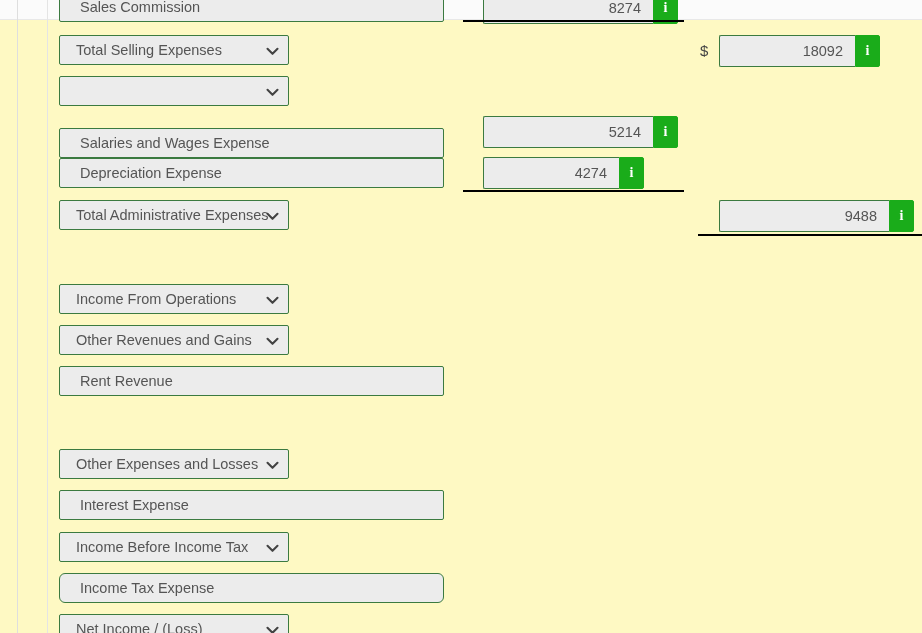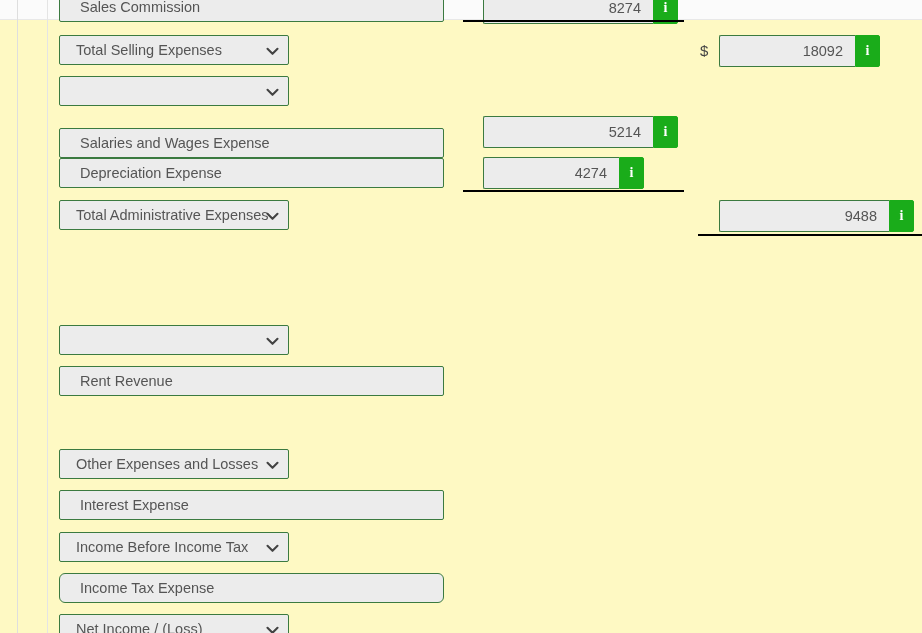--- a/index.html
+++ b/index.html
@@ -207,22 +207,31 @@
           <path d="M1.5 1.8 L6.5 6.8 L11.5 1.8" fill="none" stroke="#444" stroke-width="2.1" stroke-linecap="round" stroke-linejoin="round"></path>
         </svg>
     </span>
   </div>
   <div class="numgrp" style="left:719px; top:200px;">
     <div class="num" style="width:170px;padding-left:33px;">9488</div>
     <div class="info">i</div>
   </div>
   <div class="uline" style="left:698px; top:234px; width:224px;"></div>
 
+  <div class="ctl sel" style="left:59px; top:284px;">
+    <span>Income From Operations</span>
+    <span class="chev">
+      <svg width="13" height="9" viewBox="0 0 13 9">
+          <path d="M1.5 1.8 L6.5 6.8 L11.5 1.8" fill="none" stroke="#444" stroke-width="2.1" stroke-linecap="round" stroke-linejoin="round"></path>
+        </svg>
+    </span>
+  </div>
 
   <div class="ctl sel" style="left:59px; top:325px;">
+    <span>Other Revenues and Gains</span>
     <span class="chev">
       <svg width="13" height="9" viewBox="0 0 13 9">
           <path d="M1.5 1.8 L6.5 6.8 L11.5 1.8" fill="none" stroke="#444" stroke-width="2.1" stroke-linecap="round" stroke-linejoin="round"></path>
         </svg>
     </span>
   </div>
 
   <div class="ctl txt" style="left:59px; top:366px;">
     <span>Rent Revenue</span>
   </div>

